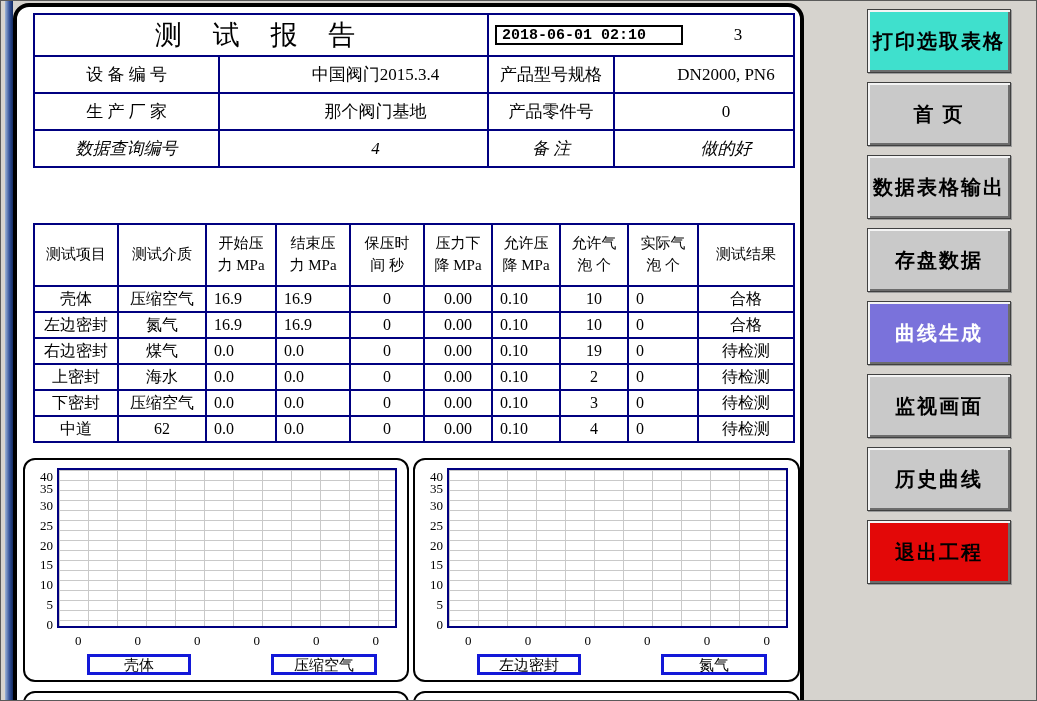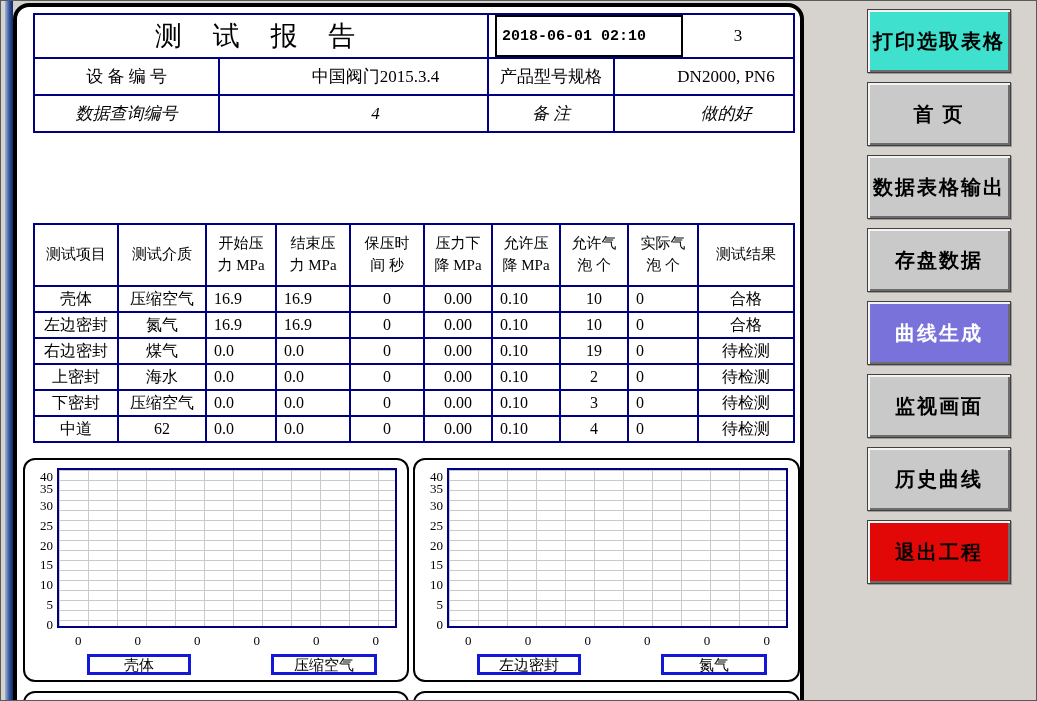--- a/index.html
+++ b/index.html
@@ -21,21 +21,21 @@
        font-family:"Liberation Serif", serif; color:#000; }
 
   .info-table { left:16px; top:6px; width:760px; }
   .info-table .title-cell { font-size:27px; letter-spacing:12px; font-weight:normal; }
   .info-table tr { height:37px; }
   .info-table tr.title-row { height:42px; }
   .info-table .label { font-size:17px; }
   .info-table .value { font-size:17px;padding-left:44px; }
   .dt-cell { text-align:left; }
   .dt-flex { display:flex; align-items:center; width:100%; }
-  .dt-box { margin-left:6px; width:188px; height:42px; border:2px solid #000; background:#fff;
+  .dt-box { margin-left:6px; width:188px; height:20px; border:2px solid #000; background:#fff;
     font-family:"Liberation Mono", monospace; font-weight:bold; font-size:15px;
     display:flex; align-items:center; padding-left:5px; }
   .copies { flex:1; text-align:center; font-size:17px; }
   td.split { padding:0 22px 0 34px; }
   td.split .cellflex { display:flex; justify-content:space-between; align-items:center; }
 
   .test-table { left:16px; top:216px; width:760px; }
   .test-table tr { height:26px; }
   .test-table tr.header-row { height:62px; }
   .test-table .th { font-size:15px; white-space:pre-line; line-height:1.45; }
@@ -102,20 +102,26 @@
               </div>
               <span class="copies">3</span>
             </div>
           </td>
         </tr>
       <tr style="height: 37px;">
             <td class="label">设 备 编 号</td>
             <td class="value">中国阀门2015.3.4</td>
             <td class="label">产品型号规格</td>
             <td class="value">DN2000, PN6</td>
+          </tr>
+          <tr style="height: 37px;">
+            <td class="label">生 产 厂 家</td>
+            <td class="value">那个阀门基地</td>
+            <td class="label">产品零件号</td>
+            <td class="value">0</td>
           </tr>
           <tr style="height: 37px; font-style: italic;">
             <td class="label">数据查询编号</td>
             <td class="value">4</td>
             <td class="label">备  注</td>
             <td class="value">做的好</td>
           </tr>
         </tbody>
     </table>
 

